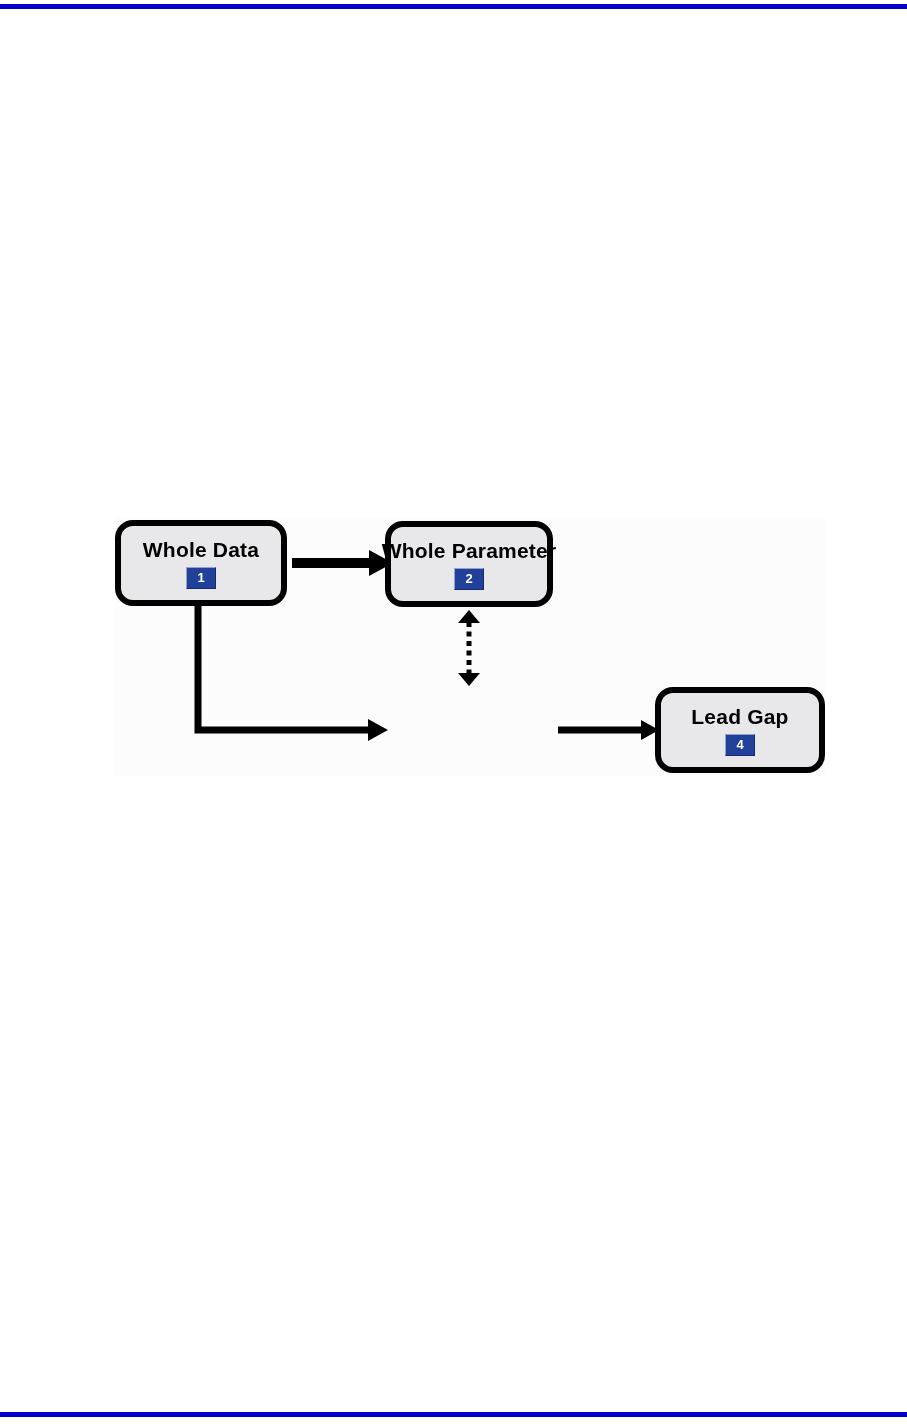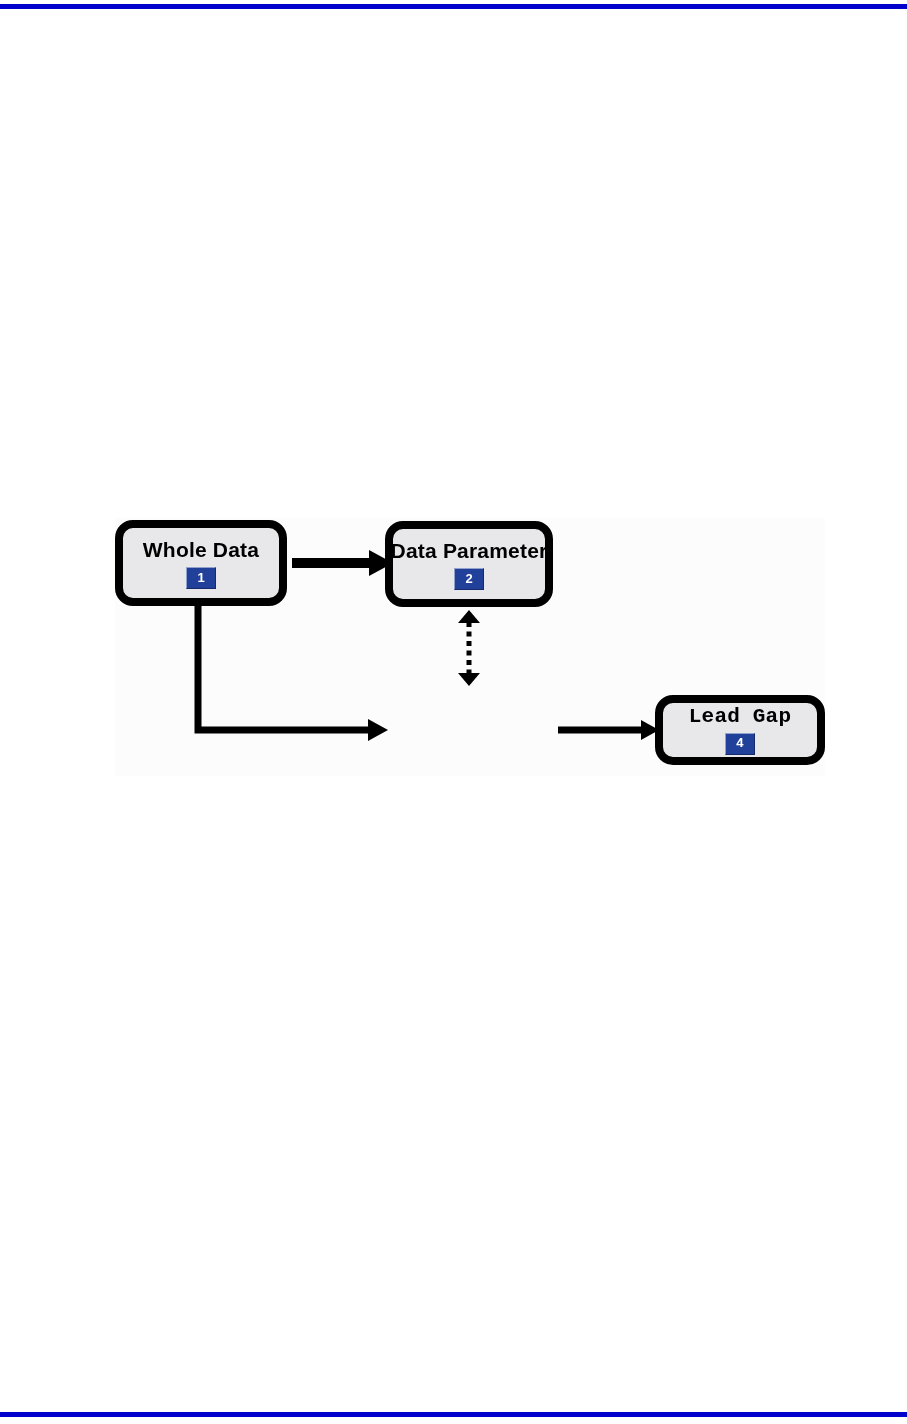--- a/index.html
+++ b/index.html
@@ -36,32 +36,32 @@
     position: absolute;
     left: 0;
     top: 0;
     width: 710px;
     height: 258px;
   }
   .node {
     position: absolute;
     box-sizing: border-box;
     background: #e8e8ea;
-    border: 8px solid #000000;
+    border: 6px solid #000000;
     border-radius: 18px;
     display: flex;
     flex-direction: column;
     align-items: center;
     justify-content: center;
     gap: 5px;
   }
   .node-whole-data     { left: 0;   top: 2px;   width: 172px; height: 86px; }
   .node-lead-parameter { left: 270px; top: 3px;   width: 168px; height: 86px; }
   .node-lead-group     { left: 270px; top: 169px; width: 168px; height: 86px; }
-  .node-lead-gap       { left: 540px; top: 177px; width: 170px; height: 70px; font-family: Liberation Mono, monospace; }
+  .node-lead-gap       { left: 540px; top: 169px; width: 170px; height: 86px; }
 
   .node-label {
     font-size: 21px;
     font-weight: bold;
     color: #000000;
     letter-spacing: 0.2px;
     white-space: nowrap;
   }
   .step-badge {
     display: inline-block;
@@ -108,21 +108,21 @@
       <polygon points="526,202 526,222 544,212" fill="#000000"></polygon>
     </g>
   </svg>
 
   <div class="node node-whole-data">
     <span class="node-label">Whole Data</span>
     <span class="step-badge">1</span>
   </div>
 
   <div class="node node-lead-parameter">
-    <span class="node-label">Data Parameter</span>
+    <span class="node-label">Whole Parameter</span>
     <span class="step-badge">2</span>
   </div>
 
 
   <div class="node node-lead-gap">
     <span class="node-label">Lead Gap</span>
     <span class="step-badge">4</span>
   </div>
 
 </div>

